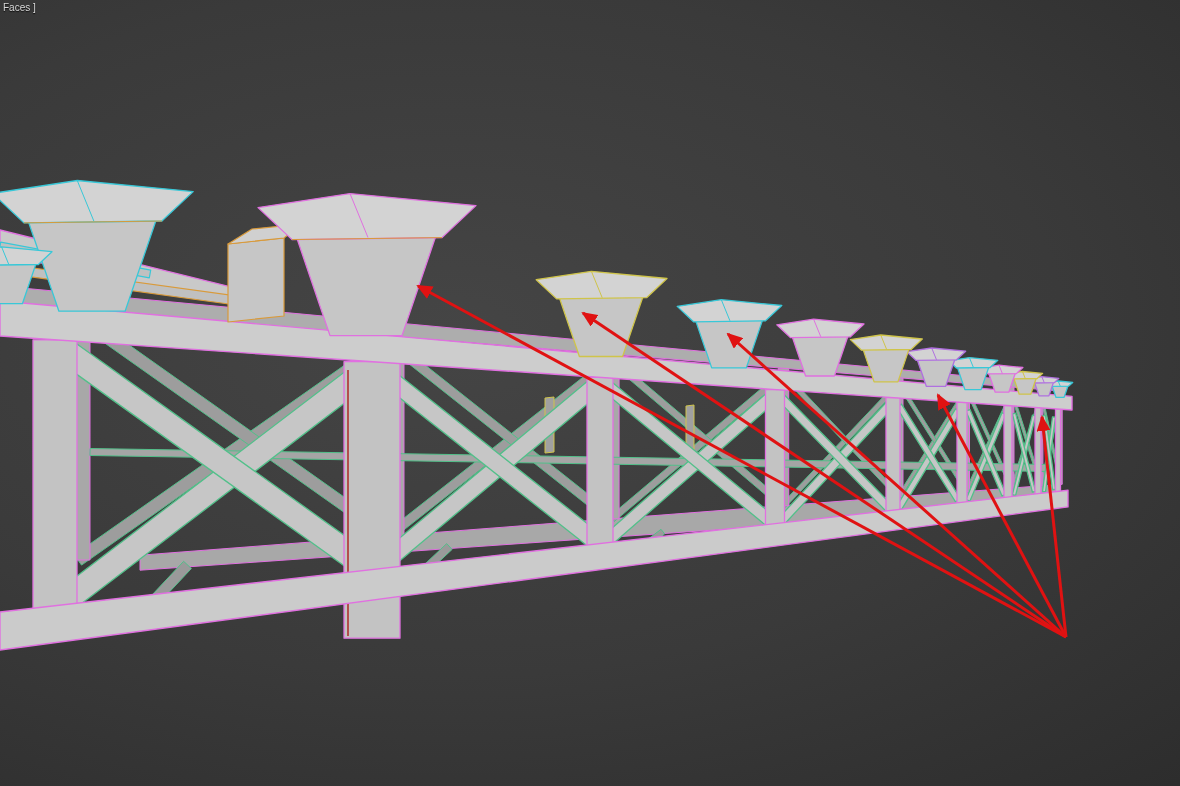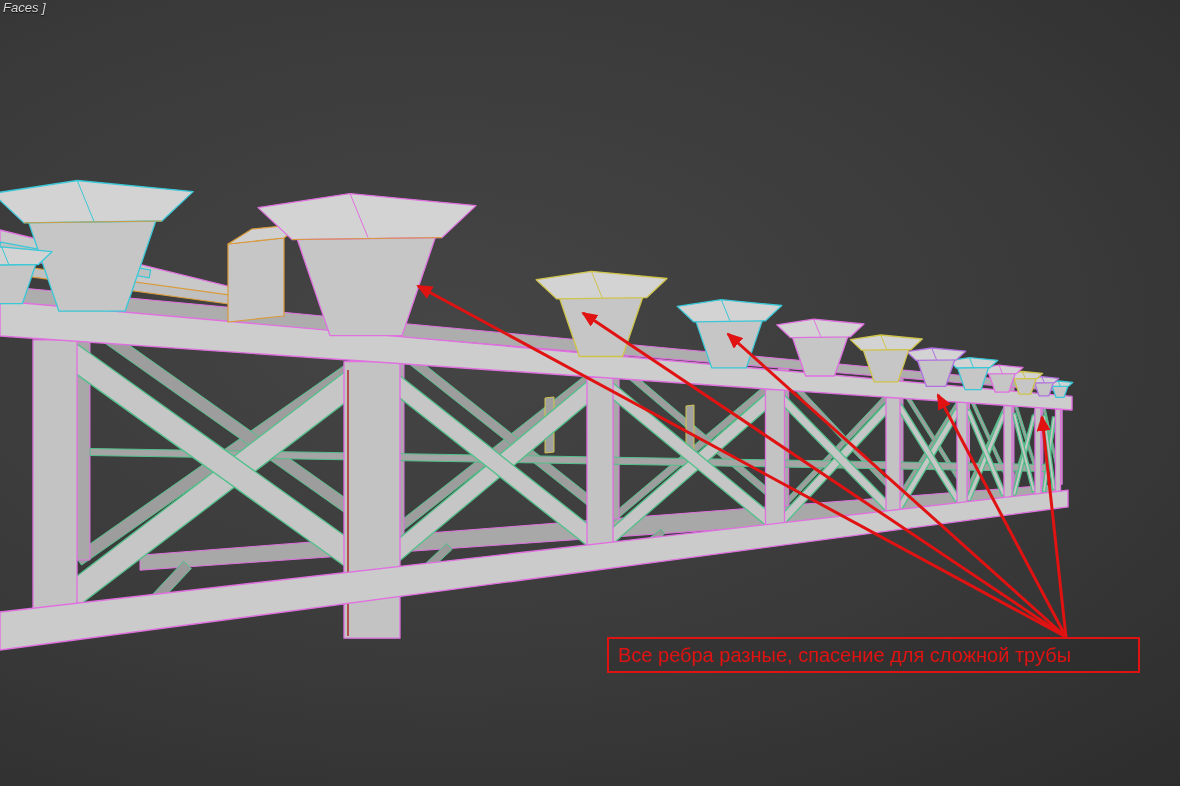--- a/index.html
+++ b/index.html
@@ -5,27 +5,26 @@
   html,body{margin:0;padding:0;background:#111;}
   .viewport{
     position:relative;
     width:1180px;height:786px;
     overflow:hidden;
     background:radial-gradient(130% 110% at 38% 42%, #454545 0%, #3a3a3a 40%, #272727 85%, #1f1f1f 100%);
     font-family:"Liberation Sans", sans-serif;
   }
   .vp-label{
     position:absolute;left:3px;top:2px;
-    font-size:13px;line-height:12px;
+    font-size:10px;line-height:12px;
     font-family:"Liberation Sans", sans-serif;
     color:#d8d8d8;
     text-shadow:0 1px 1px rgba(0,0,0,.8);
     z-index:5;
     cursor:default;
-    font-style:italic;
   }
   svg.scene{position:absolute;inset:0;width:1180px;height:786px;z-index:1;}
   .note{
     position:absolute;
     box-sizing:border-box;
     border:2px solid #e01212;
     background:rgba(20,20,20,0.12);
     display:flex;align-items:center;
     padding:0 9px;
     white-space:nowrap;
@@ -166,16 +165,13 @@
             <path d="M0,0 L16,7 L0,14 Z" fill="#e01212"></path>
           </marker>
         </defs>
         <line x1="1066" y1="637" x2="418" y2="286" stroke="#e01212" stroke-width="3" marker-end="url(#ah)"></line>
         <line x1="1066" y1="637" x2="583" y2="313" stroke="#e01212" stroke-width="3" marker-end="url(#ah)"></line>
         <line x1="1066" y1="637" x2="728" y2="334" stroke="#e01212" stroke-width="3" marker-end="url(#ah)"></line>
         <line x1="1066" y1="637" x2="938" y2="395" stroke="#e01212" stroke-width="3" marker-end="url(#ah)"></line>
         <line x1="1066" y1="637" x2="1042" y2="417" stroke="#e01212" stroke-width="3" marker-end="url(#ah)"></line>
       </g>
     </svg>
-  <div class="note" style="left: 607px; top: 637px; width: 533px; height: 36px; border-color: rgb(224, 18, 18); color: rgb(224, 18, 18);">
-    <span>Все ребра разные, спасение для сложной трубы</span>
-  </div>
 </div>
 
 </body></html>

